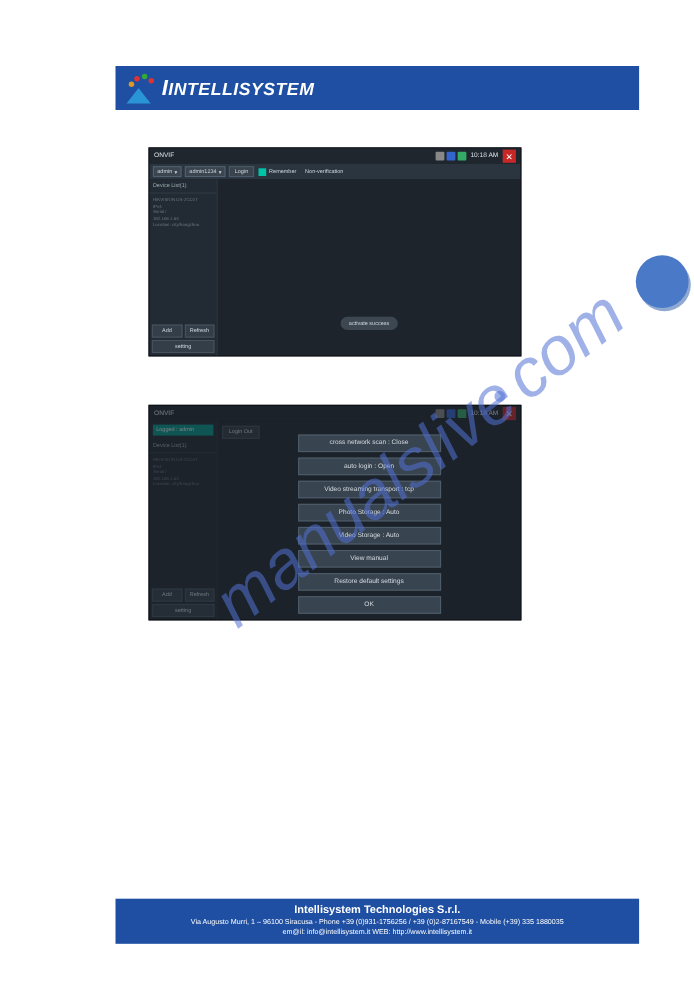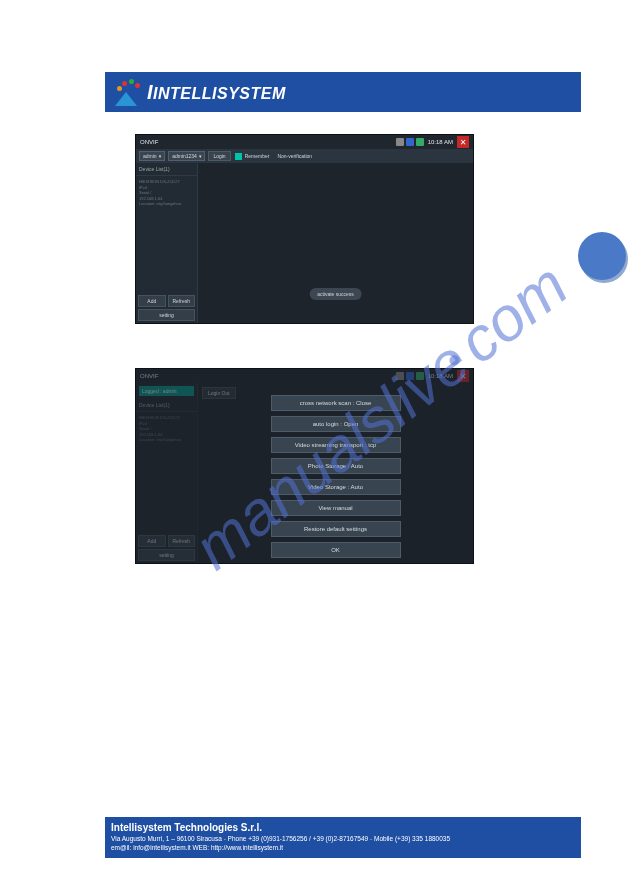--- a/index.html
+++ b/index.html
@@ -20,21 +20,20 @@
   .header-bar {
     position: absolute;
     left: 105px;
     top: 60px;
     width: 476px;
     height: 40px;
     background: #1e4fa3;
     display: flex;
     align-items: center;
     padding-left: 10px;
-    margin-top: 12px;
   }
   .logo-icon {
     width: 28px;
     height: 28px;
     position: relative;
     margin-right: 4px;
   }
   .logo-icon .tri {
     position: absolute;
     left: 0; bottom: 0;
@@ -254,20 +253,21 @@
     z-index: 60;
   }
   
   .footer-bar {
     position: absolute;
     left: 105px;
     bottom: 35px;
     width: 476px;
     background: #1e4fa3;
     color: #fff;
+    text-align: center;
     padding: 5px 6px 7px;
   }
   .footer-title { font-size: 10px; font-weight: bold; }
   .footer-line { font-size: 6.5px; margin-top: 2px; }
   .footer-line .sep { color: #fff; opacity: .7; }
 </style>
 </head>
 <body>
 
 <div class="page">

